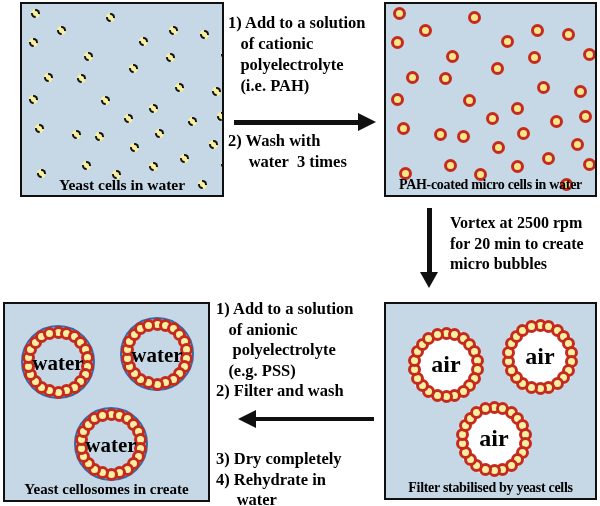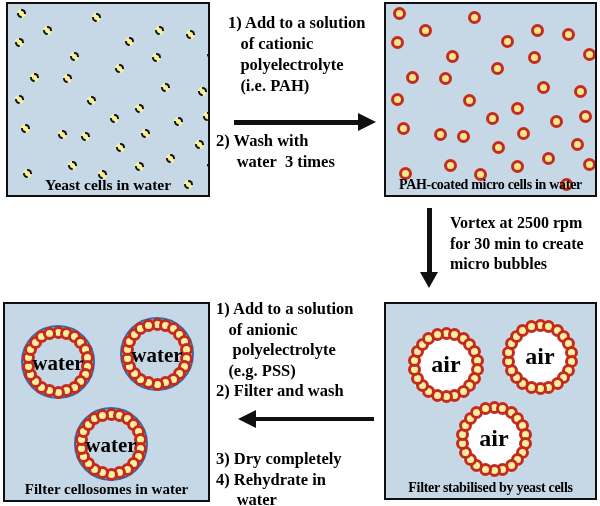--- a/index.html
+++ b/index.html
@@ -4,21 +4,21 @@
 <style>
   html,body{margin:0;padding:0;background:#ffffff;}
   .canvas{
     position:relative;width:600px;height:506px;background:#ffffff;
     font-family:"Liberation Serif", serif;color:#000;overflow:hidden;
   }
   .panel{
     position:absolute;background:var(--panel-bg);
     border:2.5px solid #101010;overflow:hidden;
   }
-  .panel-tl{left:6px;top:2px;width:200px;height:191px;}
+  .panel-tl{left:20px;top:2px;width:200px;height:191px;}
   .panel-tr{left:384px;top:2px;width:209px;height:191px;}
   .panel-bl{left:3px;top:302px;width:203px;height:196px;}
   .panel-br{left:384px;top:302px;width:209px;height:194px;}
   .panel-label{
     position:absolute;left:0;bottom:2px;width:100%;text-align:center;
     font-weight:bold;font-size:15.5px;line-height:17px;white-space:nowrap;
   }
   .panel-label.long{font-size:14px;letter-spacing:-0.3px;}
   .cell{
     position:absolute;width:5px;height:5px;border-radius:50%;
@@ -42,21 +42,21 @@
   .bubble-label{
     position:absolute;width:84px;text-align:center;
     font-weight:bold;font-size:24px;line-height:26px;
   }
   .bubble-label.water{font-size:21px;}
   .step-text{
     position:absolute;font-weight:bold;font-size:16.5px;line-height:21px;
     white-space:pre;
   }
   .step-top1{left:228px;top:12px;}
-  .step-top2{left:216px;top:130px;}
+  .step-top2{left:228px;top:130px;}
   .step-right{left:450px;top:213px;font-size:16px;line-height:20.5px;}
   .step-bottom1{left:216px;top:299px;line-height:20.5px;}
   .step-bottom2{left:216px;top:428px;line-height:20.5px;margin-top:21px;}
   
   .arrow{position:absolute;}
   .arrow-right{left:234px;top:113px;width:142px;height:18px;}
   .arrow-right .shaft{position:absolute;left:0;top:6.5px;width:126px;height:5px;background:#101010;}
   .arrow-right .head{position:absolute;right:0;top:0;width:0;height:0;
     border-top:9px solid transparent;border-bottom:9px solid transparent;border-left:18px solid #101010;}
   .arrow-down{left:420px;top:208px;width:18px;height:80px;}
@@ -299,21 +299,21 @@
         <div class="bead" style="left: 76.8275px; top: 153.146px;"></div>
         <div class="bead" style="left: 72.211px; top: 145.962px;"></div>
         <div class="bead" style="left: 69.8054px; top: 137.769px;"></div>
         <div class="bead" style="left: 69.8054px; top: 129.231px;"></div>
         <div class="bead" style="left: 72.211px; top: 121.038px;"></div>
         <div class="bead" style="left: 76.8275px; top: 113.854px;"></div>
         <div class="bead" style="left: 83.2808px; top: 108.262px;"></div>
         <div class="bead" style="left: 91.048px; top: 104.715px;"></div>
         <div class="bubble-label water" style="left: 64px; top: 128px;">water</div>
       </div>
-    <div class="panel-label" style="font-size:15px">Filter cellosomes in water</div>
+    <div class="panel-label" style="font-size:15px">Yeast cellosomes in create</div>
   </div>
 
   <div class="step-text step-top1">1) Add to a solution
    of cationic
    polyelectrolyte
    (i.e. PAH)</div>
 
   <div class="arrow arrow-right">
     <div class="shaft"></div>
     <div class="head"></div>
@@ -321,21 +321,21 @@
 
   <div class="step-text step-top2">2) Wash with
      water  3 times</div>
 
   <div class="arrow arrow-down">
     <div class="shaft"></div>
     <div class="head"></div>
   </div>
 
   <div class="step-text step-right">Vortex at 2500 rpm
-for 30 min to create
+for 20 min to create
 micro bubbles</div>
 
   <div class="step-text step-bottom1">1) Add to a solution
    of anionic
     polyelectrolyte
    (e.g. PSS)
 2) Filter and wash</div>
 
   <div class="arrow arrow-left">
     <div class="shaft"></div>

